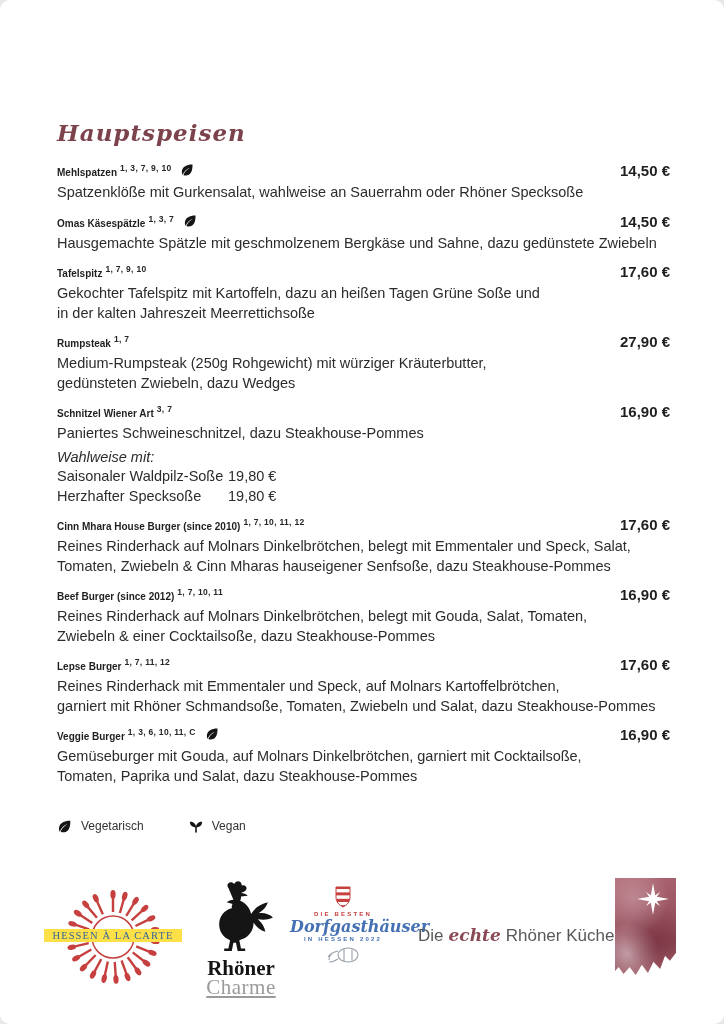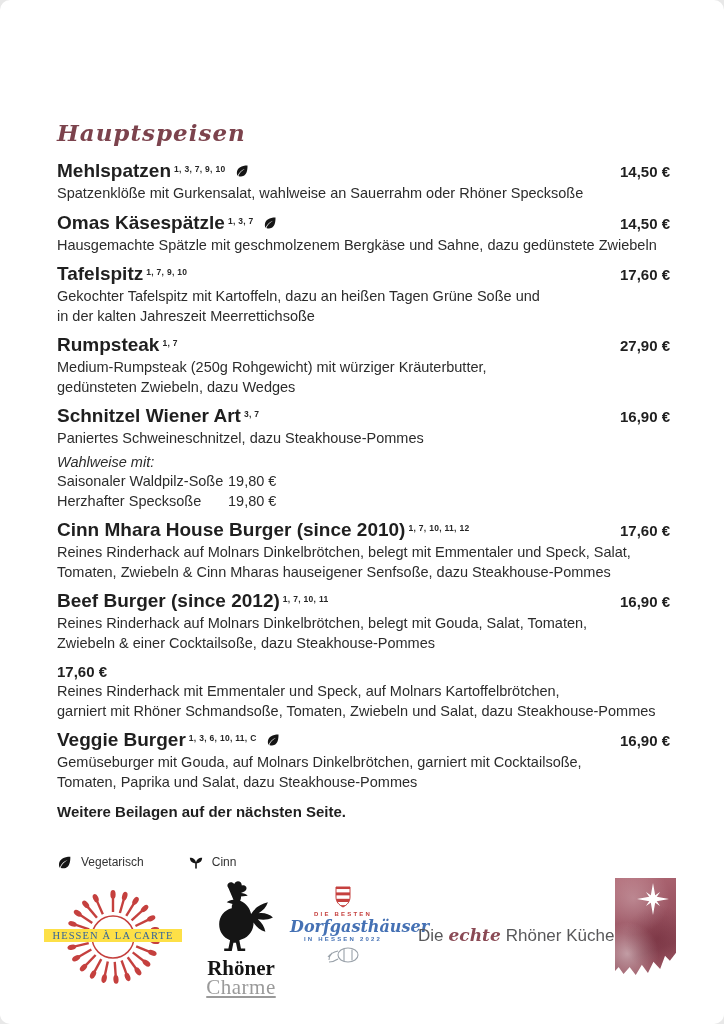--- a/index.html
+++ b/index.html
@@ -12,21 +12,21 @@
   }
   .content { padding:118px 54px 0 57px; }
   .menu-title {
     font-family:"DejaVu Serif", serif; font-style:italic; font-weight:bold;
     color:#7c434d; font-size:23px; letter-spacing:1px; line-height:30px;
     margin-bottom:13px;
   }
   .item { margin-bottom:9px; }
   .item-head { display:flex; justify-content:space-between; align-items:baseline; line-height:20px; }
   .item-title { display:inline-flex; align-items:baseline; }
-  .item-name { font-weight:bold; font-size:19px; color:#1f1f1f; }
+  .item-name { font-weight:bold; font-size:10px; color:#1f1f1f; }
   .item-sup { font-size:8.5px; font-weight:bold; margin-left:3px; position:relative; top:-5px; letter-spacing:.3px; }
   .veg-leaf { margin-left:9px; position:relative; top:1px; }
   .item-price { font-weight:bold; font-size:15px; color:#1f1f1f; white-space:nowrap; }
   .item-desc { font-size:14.5px; line-height:19.5px; color:#2c2c2c; white-space:pre-line; }
   .options { margin-top:4px; font-size:14.5px; line-height:19.5px; }
   .options-title { font-style:italic; color:#2c2c2c; }
   .option-row { display:flex; }
   .option-label { width:171px; color:#2c2c2c; }
   .option-price { color:#2c2c2c; }
   .footer-note { margin-top:10px; font-weight:bold; font-size:15px; line-height:20px; color:#1f1f1f; }
@@ -170,20 +170,24 @@
           <sup class="item-sup">1, 7, 10, 11</sup>
         </span>
         <span class="item-price">16,90 €</span>
       </div>
       <div class="item-desc">Reines Rinderhack auf Molnars Dinkelbrötchen, belegt mit Gouda, Salat, Tomaten,
 Zwiebeln &amp; einer Cocktailsoße, dazu Steakhouse-Pommes</div>
     </div>
 
     <div class="item">
       <div class="item-head">
+        <span class="item-title">
+          <span class="item-name">Lepse Burger</span>
+          <sup class="item-sup">1, 7, 11, 12</sup>
+        </span>
         <span class="item-price">17,60 €</span>
       </div>
       <div class="item-desc">Reines Rinderhack mit Emmentaler und Speck, auf Molnars Kartoffelbrötchen,
 garniert mit Rhöner Schmandsoße, Tomaten, Zwiebeln und Salat, dazu Steakhouse-Pommes</div>
     </div>
 
     <div class="item">
       <div class="item-head">
         <span class="item-title">
           <span class="item-name">Veggie Burger</span>
@@ -193,40 +197,39 @@
                 <path fill="#151515" d="M20 4C10 4 4.5 8 3.2 13.6c-.8 3.4.4 6 .9 6.9C6.8 13.9 11 10.6 16 9c-4.6 2.6-8.8 6.6-10.6 11.6 1.6.8 4.8 1.4 7.6.3C18.4 18.8 20.2 12 20 4z"></path>
               </svg>
             </span>
         </span>
         <span class="item-price">16,90 €</span>
       </div>
       <div class="item-desc">Gemüseburger mit Gouda, auf Molnars Dinkelbrötchen, garniert mit Cocktailsoße,
 Tomaten, Paprika und Salat, dazu Steakhouse-Pommes</div>
     </div>
 
-    <div class="footer-note">Weitere Beilagen auf der nächsten Seite.</div>
 
     <div class="legend">
       <div class="legend-entry">
         <span>
             <svg width="16" height="16" viewBox="0 0 24 24">
               <path fill="#151515" d="M20 4C10 4 4.5 8 3.2 13.6c-.8 3.4.4 6 .9 6.9C6.8 13.9 11 10.6 16 9c-4.6 2.6-8.8 6.6-10.6 11.6 1.6.8 4.8 1.4 7.6.3C18.4 18.8 20.2 12 20 4z"></path>
             </svg>
           </span>
         <span class="lbl">Vegetarisch</span>
       </div>
       <div class="legend-entry">
         <span>
             <svg width="16" height="16" viewBox="0 0 24 24">
               <path d="M12 21v-8" stroke="#151515" stroke-width="2.4" fill="none" stroke-linecap="round"></path>
               <path fill="#151515" d="M12 14C12 8.5 8 5.5 2.8 5.5c0 5.5 4.2 8.5 9.2 8.5z"></path>
               <path fill="#151515" d="M12 14c0-5.5 4-8.5 9.2-8.5 0 5.5-4.2 8.5-9.2 8.5z"></path>
             </svg>
           </span>
-        <span class="lbl">Cinn</span>
+        <span class="lbl">Vegan</span>
       </div>
     </div>
   </div>
 
   <div class="footer">
 
     <div class="logo-hessen">
       <svg width="138" height="122" viewBox="0 0 138 122">
         <defs>
           <g id="ray">

